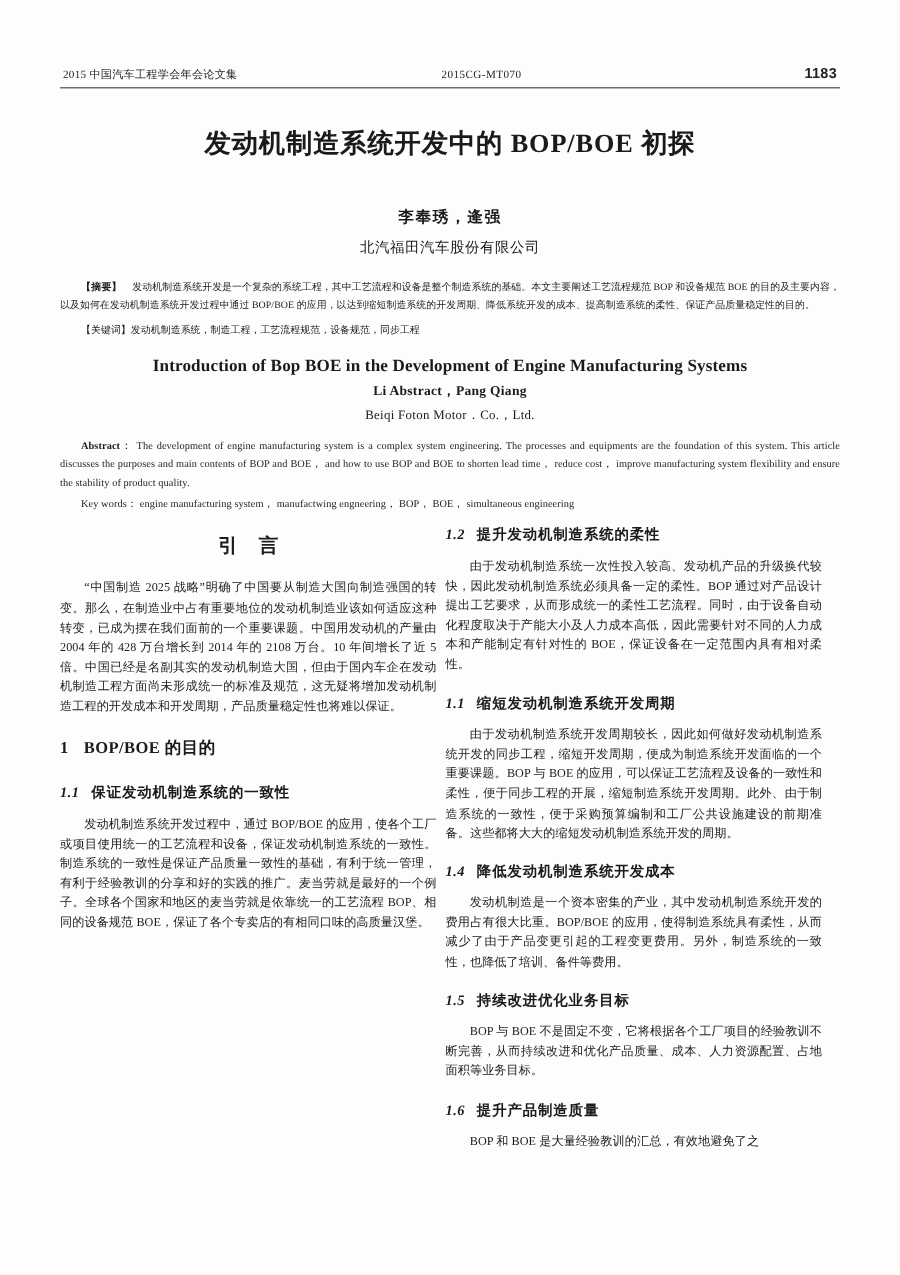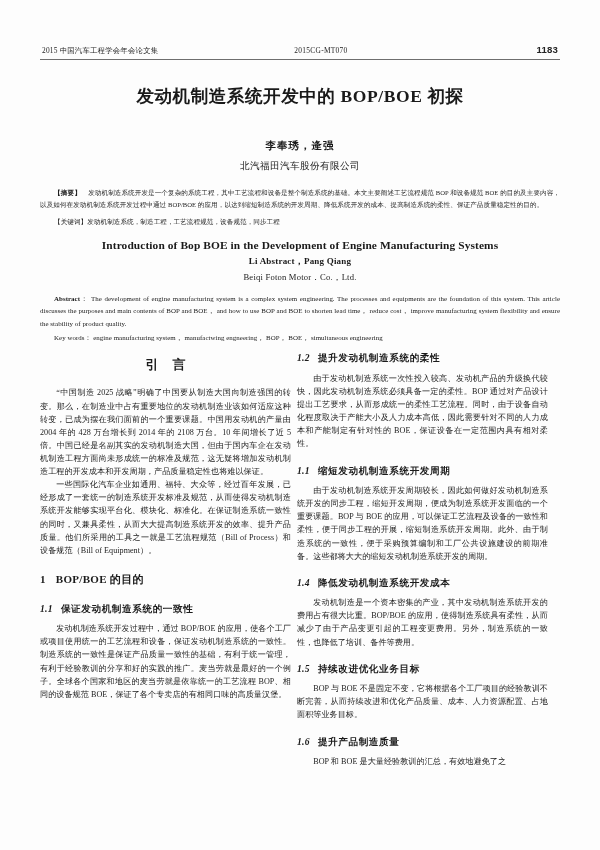--- a/index.html
+++ b/index.html
@@ -213,21 +213,20 @@
 
   <div class="kw-en">
     <span class="indent"></span><span class="lbl">Key words</span><span>：</span> <span>engine manufacturing system， manufactwing engneering， BOP， BOE， simultaneous engineering</span>
   </div>
 
   <div class="columns">
 
     <div class="col">
       <div class="sec-title">引言</div>
       <p>“中国制造 2025 战略”明确了中国要从制造大国向制造强国的转变。那么，在制造业中占有重要地位的发动机制造业该如何适应这种转变，已成为摆在我们面前的一个重要课题。中国用发动机的产量由 2004 年的 428 万台增长到 2014 年的 2108 万台。10 年间增长了近 5 倍。中国已经是名副其实的发动机制造大国，但由于国内车企在发动机制造工程方面尚未形成统一的标准及规范，这无疑将增加发动机制造工程的开发成本和开发周期，产品质量稳定性也将难以保证。</p>
-      <p>一些国际化汽车企业如通用、福特、大众等，经过百年发展，已经形成了一套统一的制造系统开发标准及规范，从而使得发动机制造系统开发能够实现平台化、模块化、标准化。在保证制造系统一致性的同时，又兼具柔性，从而大大提高制造系统开发的效率、提升产品质量。他们所采用的工具之一就是工艺流程规范（Bill of Process）和设备规范（Bill of Equipment）。</p>
 
       <h2 class="h-num">
         <span class="num">1</span><span>BOP/BOE 的目的</span>
       </h2>
 
       <h3 class="h-sub">
         <span class="num">1.1</span><span class="txt">保证发动机制造系统的一致性</span>
       </h3>
       <p>发动机制造系统开发过程中，通过 BOP/BOE 的应用，使各个工厂或项目使用统一的工艺流程和设备，保证发动机制造系统的一致性。制造系统的一致性是保证产品质量一致性的基础，有利于统一管理，有利于经验教训的分享和好的实践的推广。麦当劳就是最好的一个例子。全球各个国家和地区的麦当劳就是依靠统一的工艺流程 BOP、相同的设备规范 BOE，保证了各个专卖店的有相同口味的高质量汉堡。</p>
     </div>

